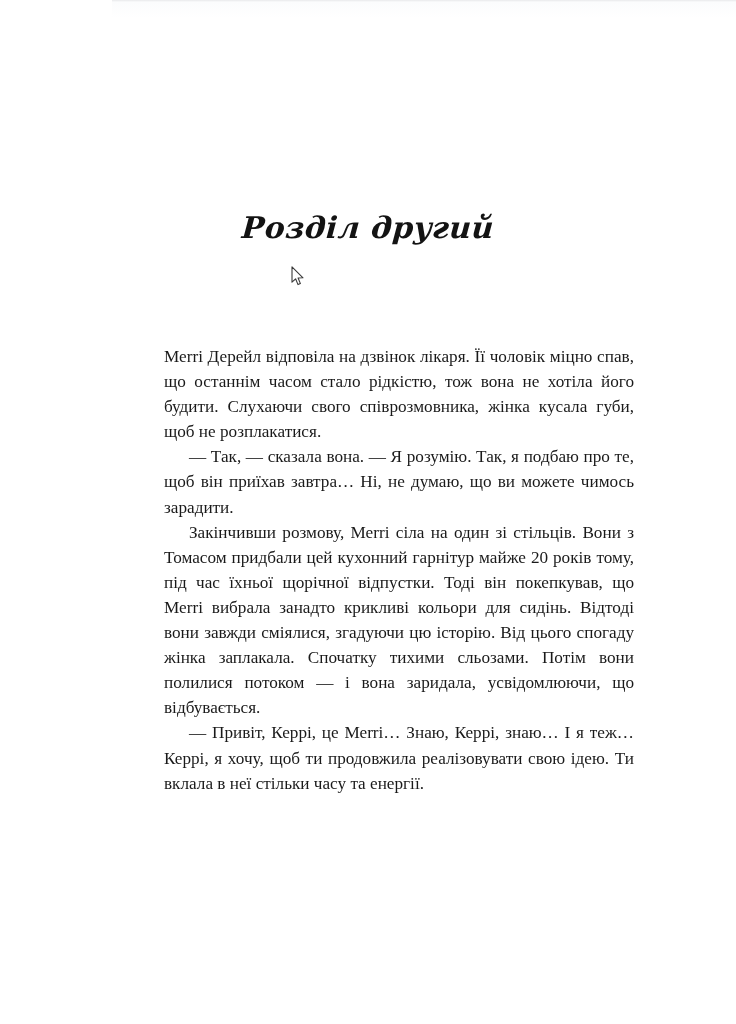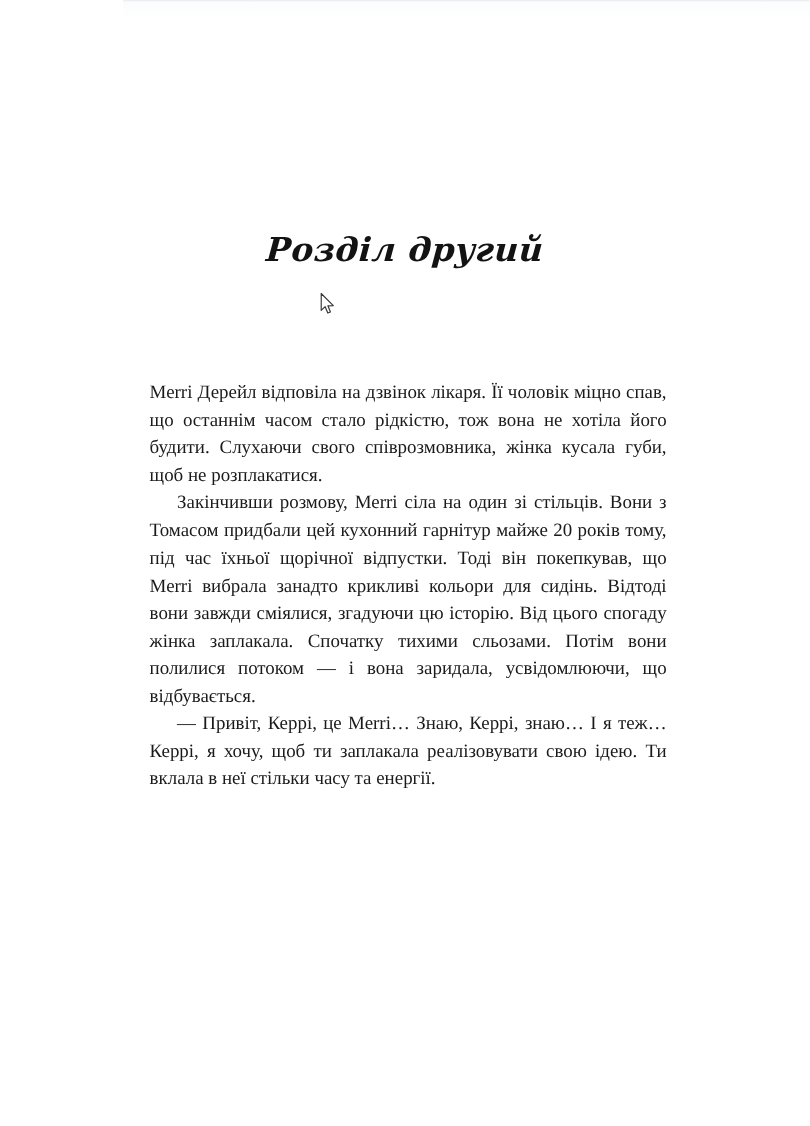--- a/index.html
+++ b/index.html
@@ -56,21 +56,21 @@
     font-weight: bold;
     font-style: italic;
     letter-spacing: 0.4px;
     color: #131313;
     
     transform: skewX(-4deg);
   }
 
   .body-block {
     position: absolute;
-    left: 136px;
+    left: 164px;
     top: 344px;
     width: 470px;
   }
 
   .para {
     margin: 0;
     font-size: 17.2px;
     line-height: 25.1px;
     text-align: justify;
     text-justify: inter-word;
@@ -99,21 +99,22 @@
 
 <div class="page">
 
   <div class="page-top-edge"></div>
   <div class="page-top-tint"></div>
 
   <div class="chapter-title">Розділ другий</div>
 
   <div class="body-block">
     <p class="para first">Меrrі Дерейл відповіла на дзвінок лікаря. Її чоловік міцно спав, що останнім часом стало рідкістю, тож вона не хотіла його будити. Слухаючи свого співрозмовника, жінка кусала губи, щоб не розплакатися.</p>
+    <p class="para">— Так, — сказала вона. — Я розумію. Так, я подбаю про те, щоб він приїхав завтра… Ні, не думаю, що ви можете чимось зарадити.</p>
     <p class="para">Закінчивши розмову, Меrrі сіла на один зі стільців. Вони з Томасом придбали цей кухонний гарнітур майже 20 років тому, під час їхньої щорічної відпустки. Тоді він покепкував, що Меrrі вибрала занадто крикливі кольори для сидінь. Відтоді вони завжди сміялися, згадуючи цю історію. Від цього спогаду жінка заплакала. Спочатку тихими сльозами. Потім вони полилися потоком — і вона заридала, усвідомлюючи, що відбувається.</p>
-    <p class="para">— Привіт, Керрі, це Меrrі… Знаю, Керрі, знаю… І я теж… Керрі, я хочу, щоб ти заплакала реалізовувати свою ідею. Ти вклала в неї стільки часу та енергії.</p>
+    <p class="para">— Привіт, Керрі, це Меrrі… Знаю, Керрі, знаю… І я теж… Керрі, я хочу, щоб ти продовжила реалізовувати свою ідею. Ти вклала в неї стільки часу та енергії.</p>
   </div>
 
   <svg class="cursor" viewBox="0 0 14 20" xmlns="http://www.w3.org/2000/svg" style="left: 291px; top: 266px;">
     <path d="M1,0.8 L1,16.2 L4.6,12.8 L7.0,18.6 L9.4,17.6 L7.1,12.0 L12.0,11.8 Z" fill="#ffffff" stroke="#3a3a3a" stroke-width="1.1" stroke-linejoin="round"></path>
   </svg>
 
 </div>
 
 </body></html>

